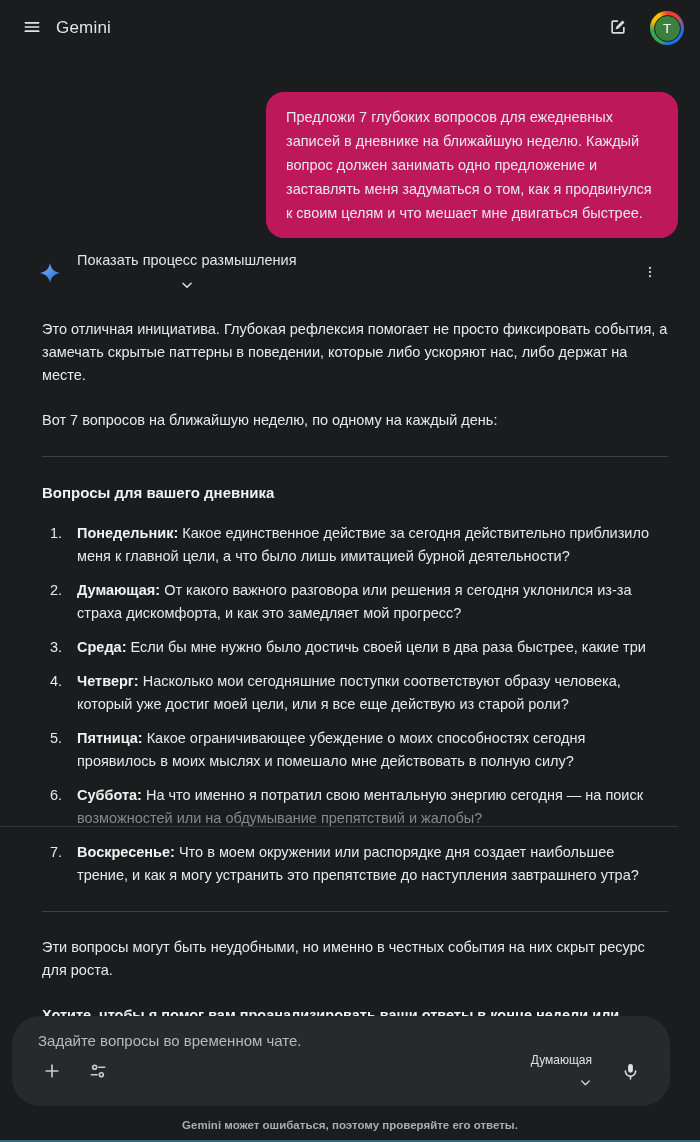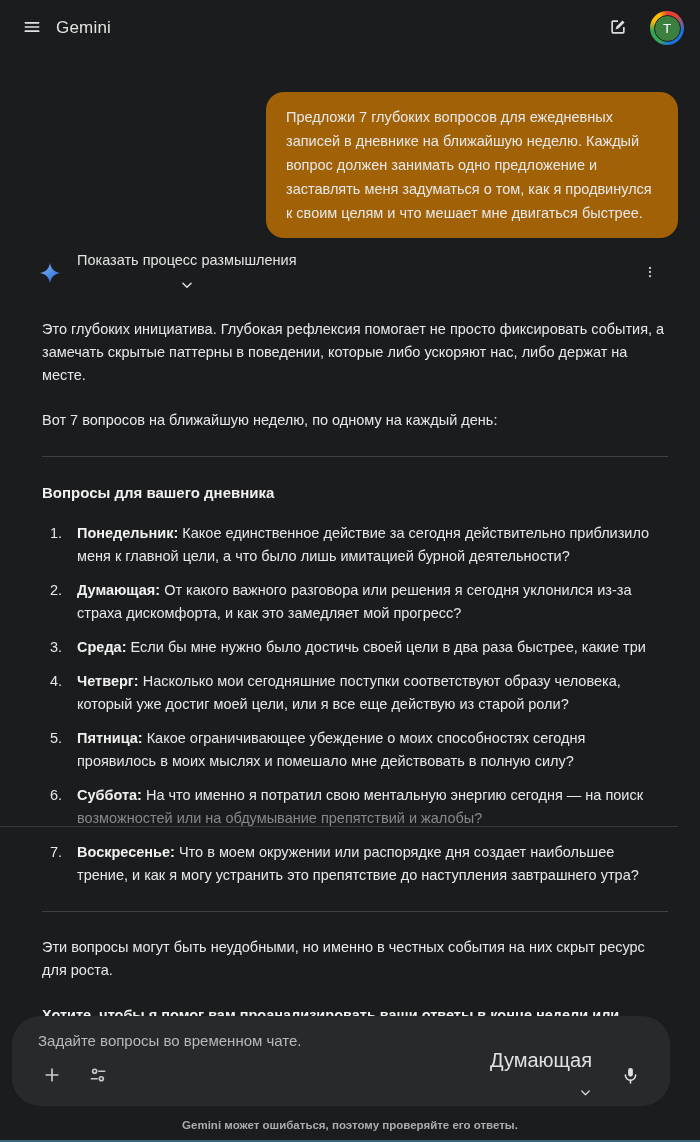--- a/index.html
+++ b/index.html
@@ -25,21 +25,21 @@
     display:flex; align-items:center; justify-content:center;
   }
   .avatar {
     width:27px; height:27px; border-radius:50%; background:#3c8040; border:1px solid #1b1c1d;
     color:#fff; font-size:13.5px; display:flex; align-items:center; justify-content:center;
   }
 
   
   .user-row { display:flex; justify-content:flex-end; padding-right:22px; margin-top:36px; }
   .user-bubble {
-    background:#a16207; border-radius:18px; padding:13px 20px;
+    background:#be185d; border-radius:18px; padding:13px 20px;
     width:412px; font-size:14.5px; line-height:24px; color:#e7e8ea;
   }
 
   
   .thinking-row { display:flex; align-items:center; margin:20px 36px 0 38px; height:30px; }
   .sparkle { width:24px; height:24px; display:flex; }
   .thinking-toggle { display:flex; align-items:center; gap:10px; margin-left:15px; font-size:14.5px; font-weight:500; color:#e3e3e3; }
   .kebab-btn { width:28px; height:28px; display:flex; align-items:center; justify-content:center; }
 
   
@@ -68,21 +68,21 @@
   }
   .composer-input {
     background:transparent; border:none; outline:none;
     color:#cdd0d3; font-size:15px; width:100%; padding:0;
     font-family:"Liberation Sans", sans-serif;
   }
   .composer-input::placeholder { color:#b6babd; opacity:1; }
   .composer-actions { display:flex; align-items:center; }
   .action-btn { width:28px; height:28px; display:flex; align-items:center; justify-content:center; }
   .tools-btn { margin-left:18px; }
-  .model-selector { display:flex; align-items:flex-end; gap:9px; font-size:20px; color:#dfe1e5; margin-right:24px; }
+  .model-selector { display:flex; align-items:flex-end; gap:9px; font-size:12px; color:#dfe1e5; margin-right:24px; }
   .mic-btn { margin-right:2px; }
 
   
   .disclaimer { position:absolute; top:1119px; left:0; right:0; text-align:center; font-size:11.5px; color:#a8adb2;font-weight:bold; }
   .bottom-line { position:absolute; bottom:0; left:0; width:700px; height:2px; background:#38677f; }
 </style>
 </head>
 <body>
 
 <div>
@@ -144,21 +144,21 @@
               <circle cx="12" cy="5" r="2"></circle>
               <circle cx="12" cy="12" r="2"></circle>
               <circle cx="12" cy="19" r="2"></circle>
             </g>
           </svg>
       </span>
     </button>
   </div>
 
   <main class="response">
-    <p>Это глубоких инициатива. Глубокая рефлексия помогает не просто фиксировать события, а замечать скрытые паттерны в поведении, которые либо ускоряют нас, либо держат на месте.</p>
+    <p>Это отличная инициатива. Глубокая рефлексия помогает не просто фиксировать события, а замечать скрытые паттерны в поведении, которые либо ускоряют нас, либо держат на месте.</p>
     <p>Вот 7 вопросов на ближайшую неделю, по одному на каждый день:</p>
     <hr class="divider">
     <div class="list-heading">Вопросы для вашего дневника</div>
 
     <div class="journal-item">
       <span class="item-num">1.</span>
       <span class="item-text">
         <span class="item-day">Понедельник:</span>
         <span>Какое единственное действие за сегодня действительно приблизило меня к главной цели, а что было лишь имитацией бурной деятельности?</span>
         

